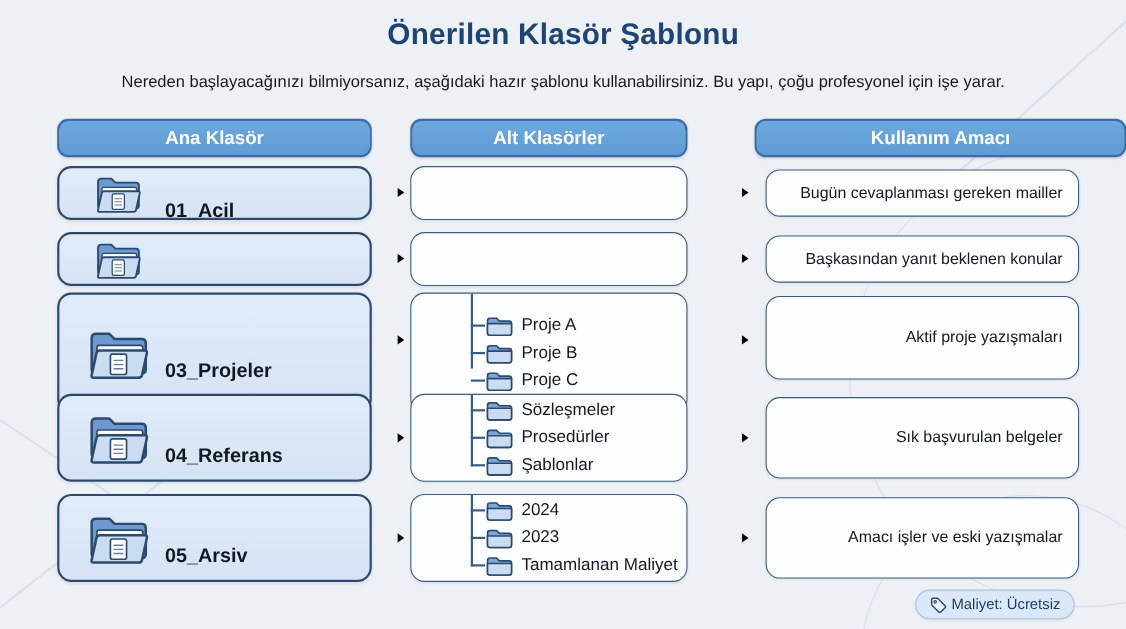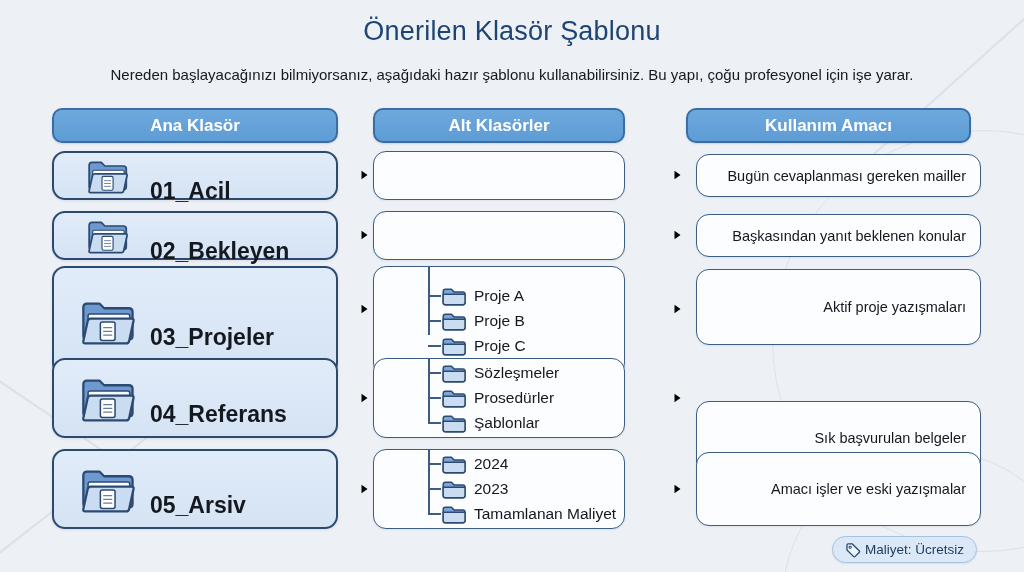--- a/index.html
+++ b/index.html
@@ -17,40 +17,40 @@
   .deco-circle{position:absolute;border:1.5px solid rgba(110,140,180,0.16);border-radius:50%;}
   .deco-c1{width:420px;height:420px;right:-170px;top:130px;}
   .deco-c2{width:300px;height:300px;right:-60px;bottom:-180px;}
   .deco-line{position:absolute;height:1.5px;background:rgba(110,140,180,0.15);}
   .deco-l1{width:340px;left:-80px;bottom:90px;transform:rotate(-38deg);}
   .deco-l2{width:340px;left:-110px;bottom:150px;transform:rotate(34deg);}
   .deco-l3{width:300px;right:-70px;top:90px;transform:rotate(-42deg);}
 
   .page-title{
     position:absolute;top:16px;left:0;width:100%;
-    text-align:center;font-size:27px;font-weight:normal;
+    text-align:center;font-size:27px;font-weight:bold;
     color:var(--title,#1d4473);letter-spacing:0.2px;
   }
   .page-subtitle{
     position:absolute;top:66px;left:0;width:100%;
     text-align:center;font-size:15px;color:var(--text,#14181f);
   }
 
   .hdr{
     position:absolute;top:108px;height:35px;
     background:linear-gradient(180deg,#6ea8dd,var(--header-bg,#5e9cd5));
     border:2px solid var(--header-border,#3a6da6);
     border-radius:10px;box-sizing:border-box;
     display:flex;align-items:center;justify-content:center;
     color:var(--header-text,#ffffff);font-size:17px;font-weight:bold;
     box-shadow:0 1px 2px rgba(30,50,80,0.15);
   }
   .hdr-1{left:52px;width:286px;}
   .hdr-2{left:373px;width:252px;}
-  .hdr-3{left:686px;width:285px;}
+  .hdr-3{left:686px;width:338px;}
 
   .row-left{
     position:absolute;left:52px;width:286px;box-sizing:border-box;
     background:linear-gradient(180deg,#e1ecf9,var(--left-box-bg,#d5e3f4));
     border:2px solid var(--box-border,#2c4a70);border-radius:13px;
     display:flex;align-items:center;padding-left:18px;
     box-shadow:0 1px 3px rgba(30,50,80,0.10);
   }
   .row-mid{
     position:absolute;left:373px;width:252px;box-sizing:border-box;
@@ -62,27 +62,27 @@
     position:absolute;left:696px;width:285px;box-sizing:border-box;
     background:var(--white-box-bg,#fcfdff);
     border:1.5px solid var(--mid-border,#3c5c82);border-radius:13px;
     display:flex;align-items:center;justify-content:flex-end;text-align:center;
     padding:0 14px;font-size:14.5px;color:var(--text,#14181f);
     box-shadow:0 1px 2px rgba(30,50,80,0.08);
   }
   .r1.row-left,.r1.row-mid{top:151px;height:49px;} .r1.row-right{top:154px;height:43px;}
   .r2.row-left,.r2.row-mid{top:211px;height:49px;} .r2.row-right{top:214px;height:43px;}
   .r3.row-left,.r3.row-mid{top:266px;height:110px;} .r3.row-right{top:269px;height:76px;}
-  .r4.row-left,.r4.row-mid{top:358px;height:80px;} .r4.row-right{top:361px;height:74px;margin-top:40px;}
+  .r4.row-left,.r4.row-mid{top:358px;height:80px;} .r4.row-right{top:361px;height:74px;}
   .r5.row-left,.r5.row-mid{top:449px;height:80px;} .r5.row-right{top:452px;height:74px;}
 
   .folder-wrap{width:70px;display:flex;align-items:center;justify-content:center;flex:none;}
   .r1 .folder-wrap svg,.r2 .folder-wrap svg{width:46px;height:40px;}
   .r3 .folder-wrap svg,.r4 .folder-wrap svg,.r5 .folder-wrap svg{width:62px;height:53px;}
-  .main-label{margin-left:8px;font-size:23px;font-weight:600;color:var(--text,#14181f);margin-top:32px;}
+  .main-label{margin-left:8px;font-size:18px;font-weight:600;color:var(--text,#14181f);margin-top:32px;}
 
   .arrow{position:absolute;overflow:visible;}
   .arrow-l{left:338px;width:35px;height:12px;}
   .arrow-r{left:625px;width:61px;height:12px;}
   .r1.arrow{top:169px;} .r2.arrow{top:229px;} .r3.arrow{top:303px;}
   .r4.arrow{top:392px;} .r5.arrow{top:483px;}
 
   .tree{position:absolute;left:54px;top:0;bottom:0;right:4px;
     display:flex;flex-direction:column;justify-content:center;}
   .vline{position:absolute;left:54px;top:0;width:1.5px;background:var(--mid-border,#3c5c82);}
@@ -166,21 +166,20 @@
   <div class="row-right r1">
     <span>Bugün cevaplanması gereken mailler</span>
   </div>
 
   <div class="row-left r2">
     <span class="folder-wrap">
       <svg viewBox="0 0 64 56">
           <use href="#open-folder"></use>
         </svg>
       </span>
-    <span class="main-label">02_Bekleyen</span>
   </div>
   <svg class="arrow arrow-l r2" viewBox="0 0 35 12">
       <use href="#harrow-l"></use>
     </svg>
   <div class="row-mid r2"></div>
   <svg class="arrow arrow-r r2" viewBox="0 0 61 12">
       <use href="#harrow-r"></use>
     </svg>
   <div class="row-right r2">
     <span>Başkasından yanıt beklenen konular</span>

